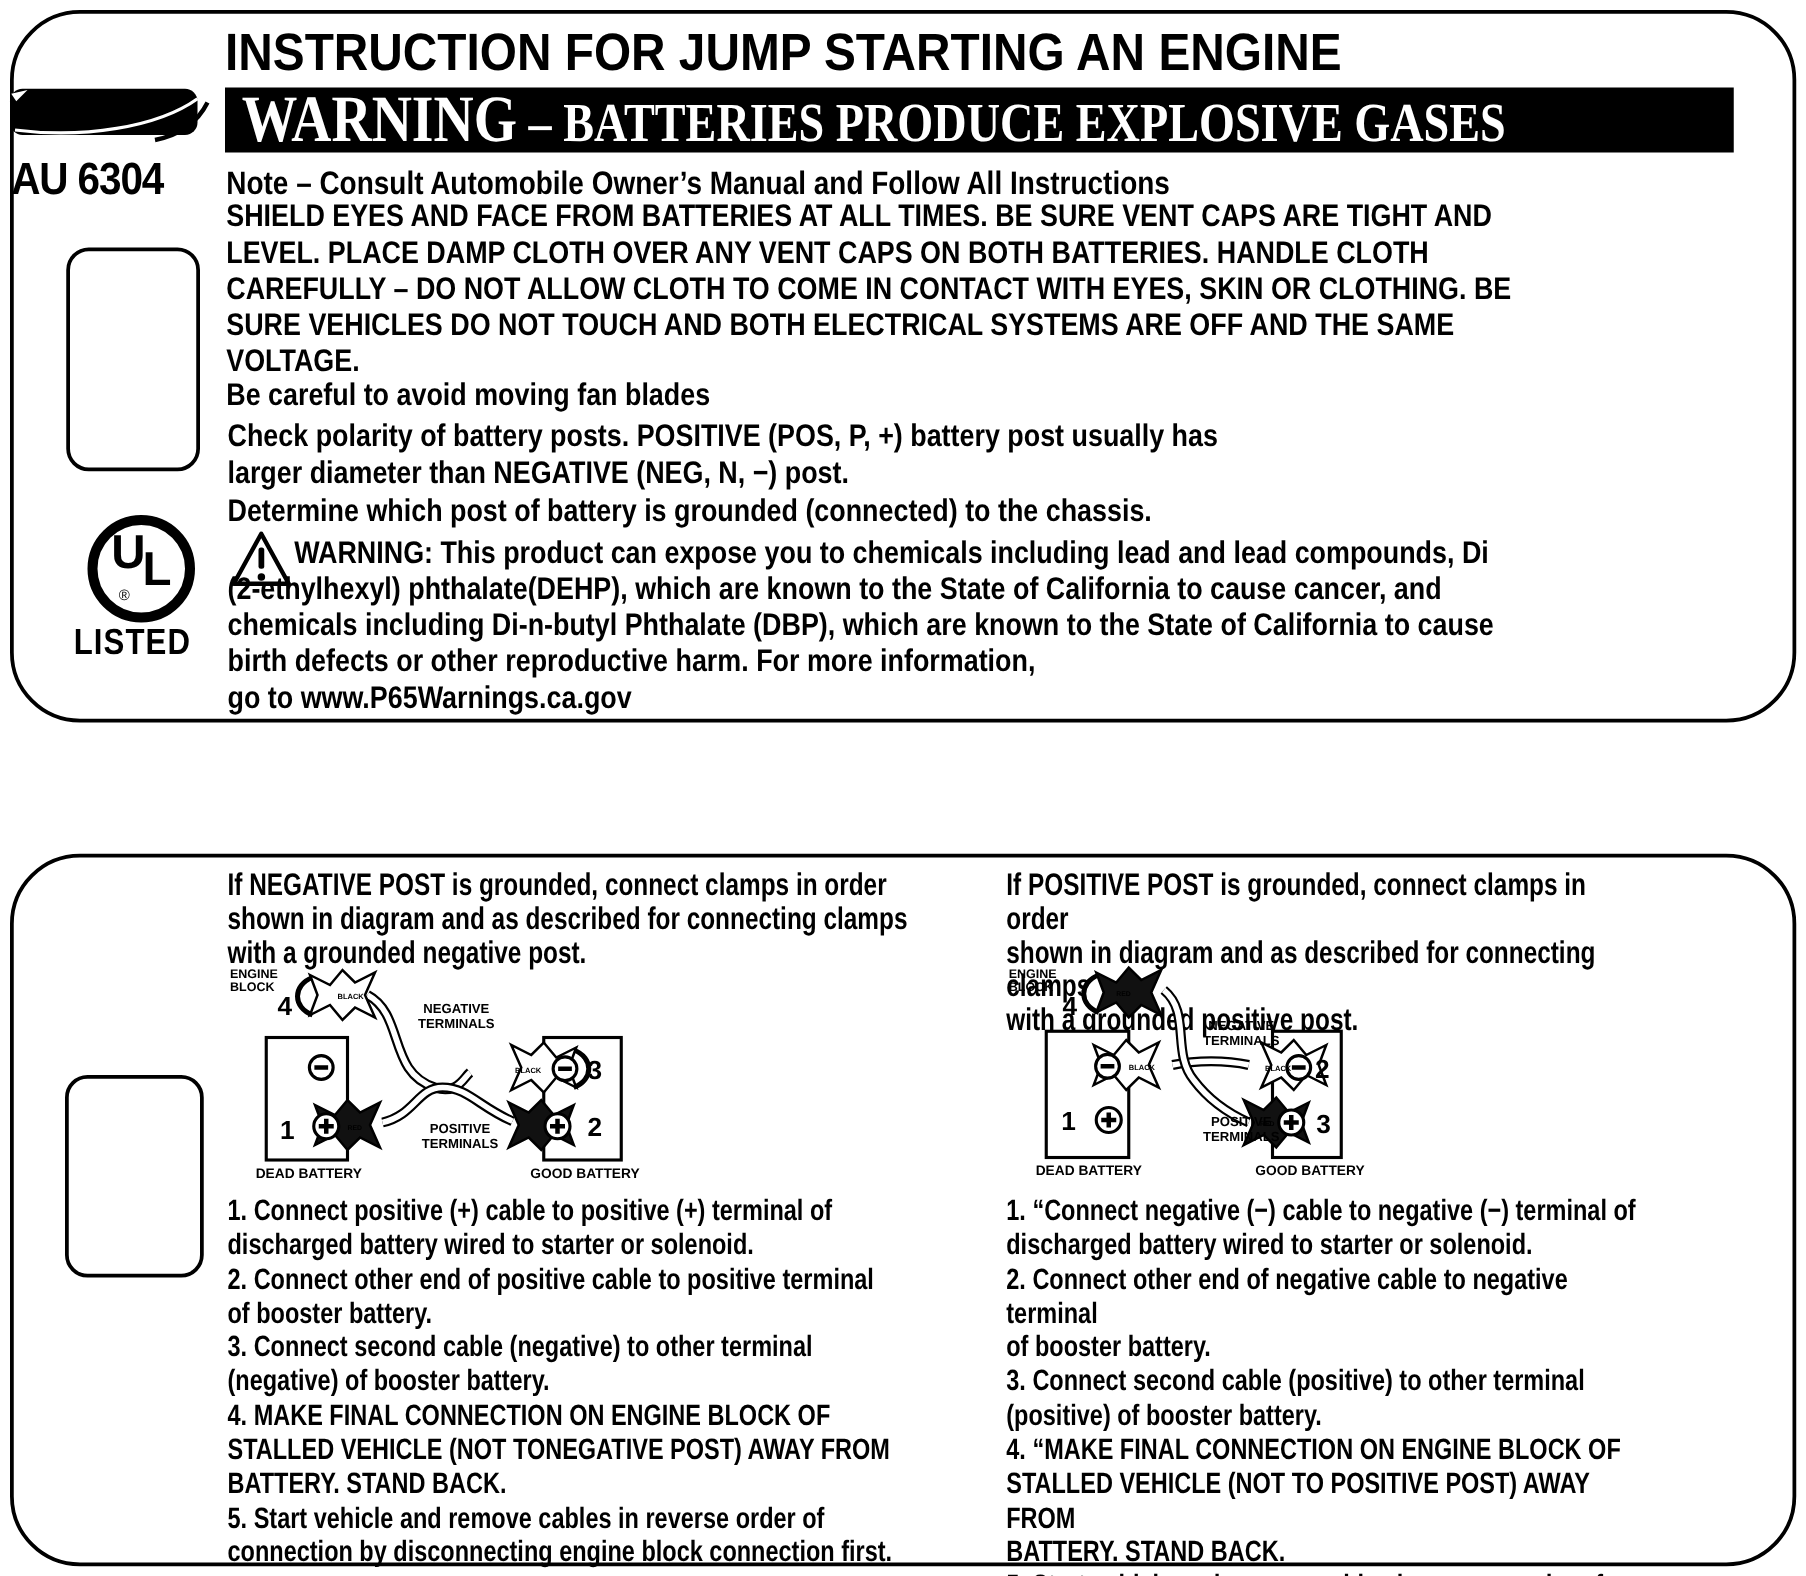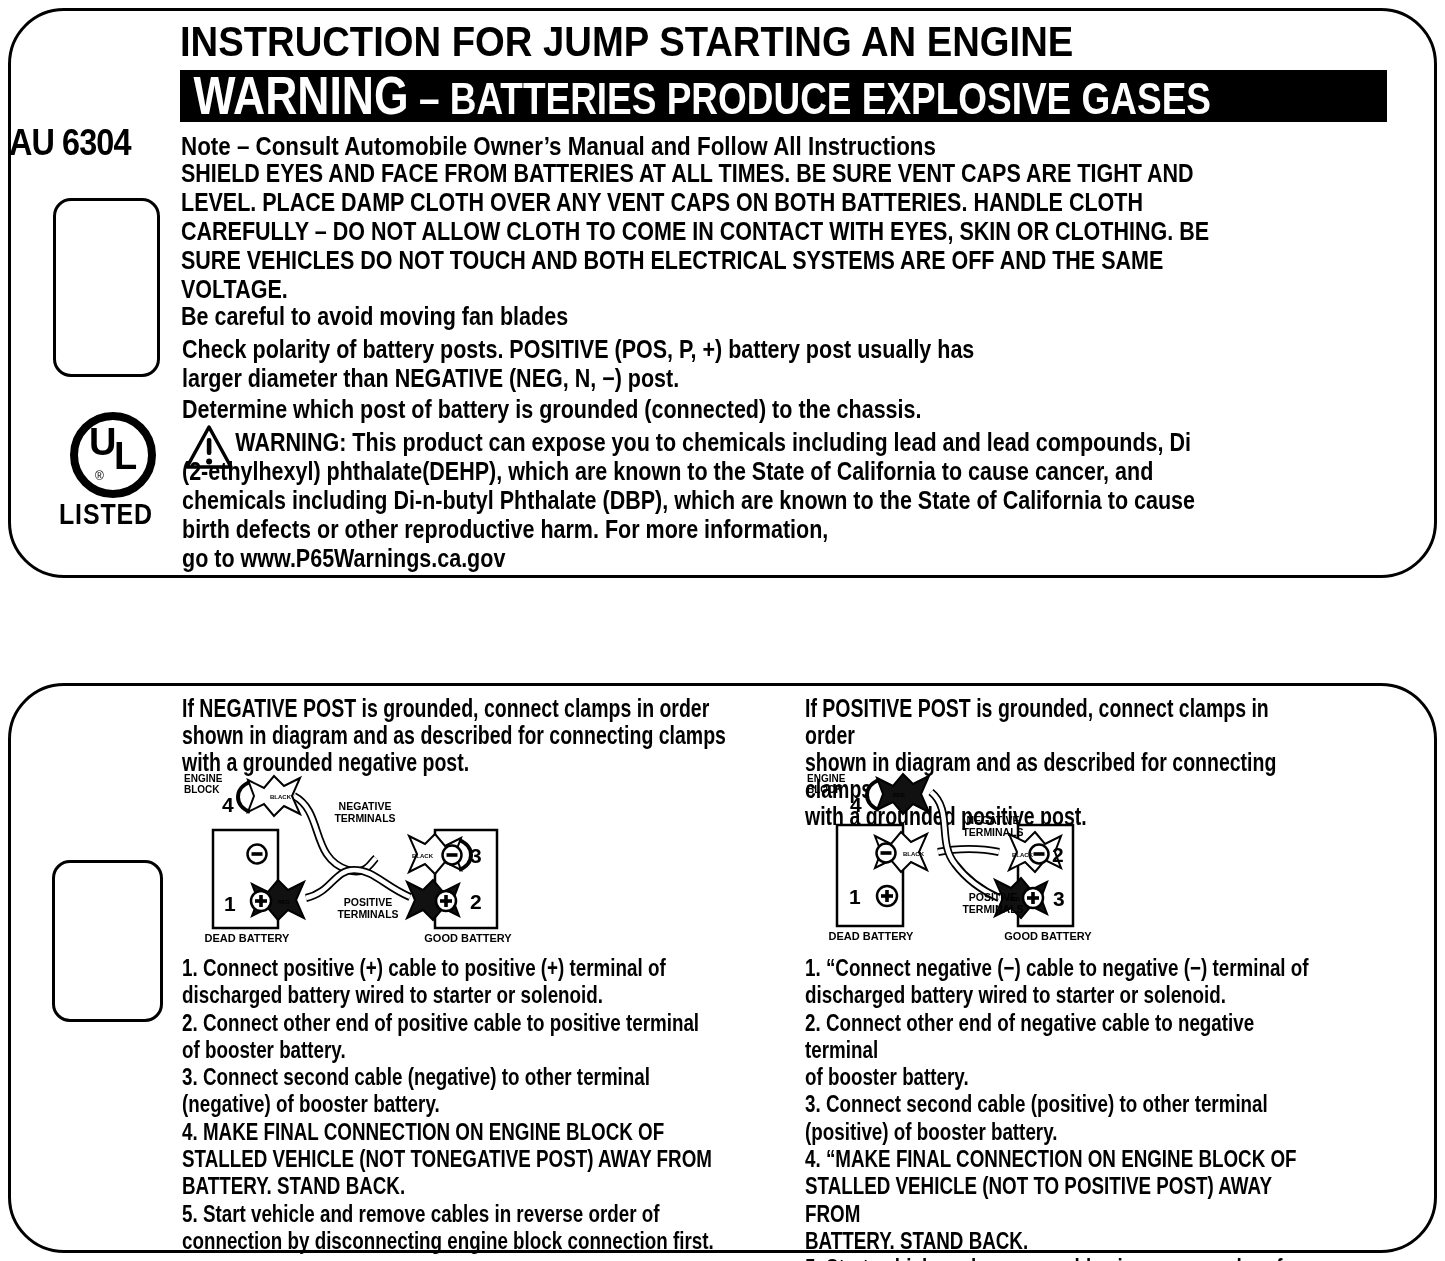--- a/index.html
+++ b/index.html
@@ -11,39 +11,48 @@
   .cx86{transform:scaleX(.86);transform-origin:0 0;white-space:pre-line;}
   .cx91{transform:scaleX(.91);transform-origin:0 0;white-space:nowrap;}
   .cx80{transform:scaleX(.80);transform-origin:0 0;white-space:pre-line;}
   .cx78{transform:scaleX(.78);transform-origin:0 0;white-space:pre-line;}
   .cxbar{transform:scaleX(.84);transform-origin:0 0;white-space:nowrap;}
   .title{font-size:42px;line-height:36px;letter-spacing:0;}
   .note{font-size:26px;line-height:30px;}
   .body25{font-size:25px;line-height:29px;}
   .steps{font-size:23.5px;line-height:27.3px;}
   .intro{font-size:25px;line-height:27px;}
-  .warnbar{background:#000;color:#fff;}
+  .warnbar{background:#000;color:#fff;font-family:Liberation Serif, serif;}
   .warnbar .w1{font-size:53px;}
   .warnbar .w2{font-size:44px;}
   .model{font-size:36px;letter-spacing:-1px;transform:scaleX(.9);transform-origin:0 0;white-space:nowrap;}
   .ulring{position:absolute;width:70px;height:70px;border:8px solid #000;border-radius:50%;background:#fff;}
   .ulU{position:absolute;font-size:38px;}
   .ulL{position:absolute;font-size:38px;}
   .ulreg{position:absolute;font-size:12px;font-weight:400;}
   .listed{font-size:29px;letter-spacing:1px;transform:scaleX(.86);transform-origin:0 0;white-space:nowrap;}
   svg text{font-family:"Liberation Sans","DejaVu Sans",sans-serif;font-weight:700;fill:#000;}
   .prop65{text-indent:62px;}
 </style>
 </head>
 <body>
 
 <div id="stage">
 
   <div class="panel" style="left:8px;top:8px;width:1423px;height:564px;"></div>
 
+  <div class="abs" style="left:6px;top:68px;width:162px;height:48px;">
+    <svg width="162" height="48" viewBox="0 0 162 48">
+      <rect x="2" y="3" width="150" height="37" rx="10" fill="#000"></rect>
+      <path d="M118,44 C138,40 152,30 160,14" stroke="#000" stroke-width="3.5" fill="none"></path>
+      <path d="M6,36 C60,43 120,34 152,11" stroke="#fff" stroke-width="2.6" fill="none"></path>
+      <polygon points="3,7 16,4 7,13" fill="#fff"></polygon>
+      <text x="15" y="30" font-size="25" font-style="italic" fill="#fff" letter-spacing="-0.5">Aweltec</text>
+    </svg>
+  </div>
 
   <div class="abs model" style="left:9px;top:122px;">AU 6304</div>
 
   <div class="blank-box" style="left:53px;top:198px;width:101px;height:173px;"></div>
 
   <div class="ulring" style="left:70px;top:412px;">
     <span class="ulU" style="left:11px;top:1px;">U</span>
     <span class="ulL" style="left:36px;top:15px;">L</span>
     <span class="ulreg" style="left:17px;top:49px;">®</span>
   </div>

